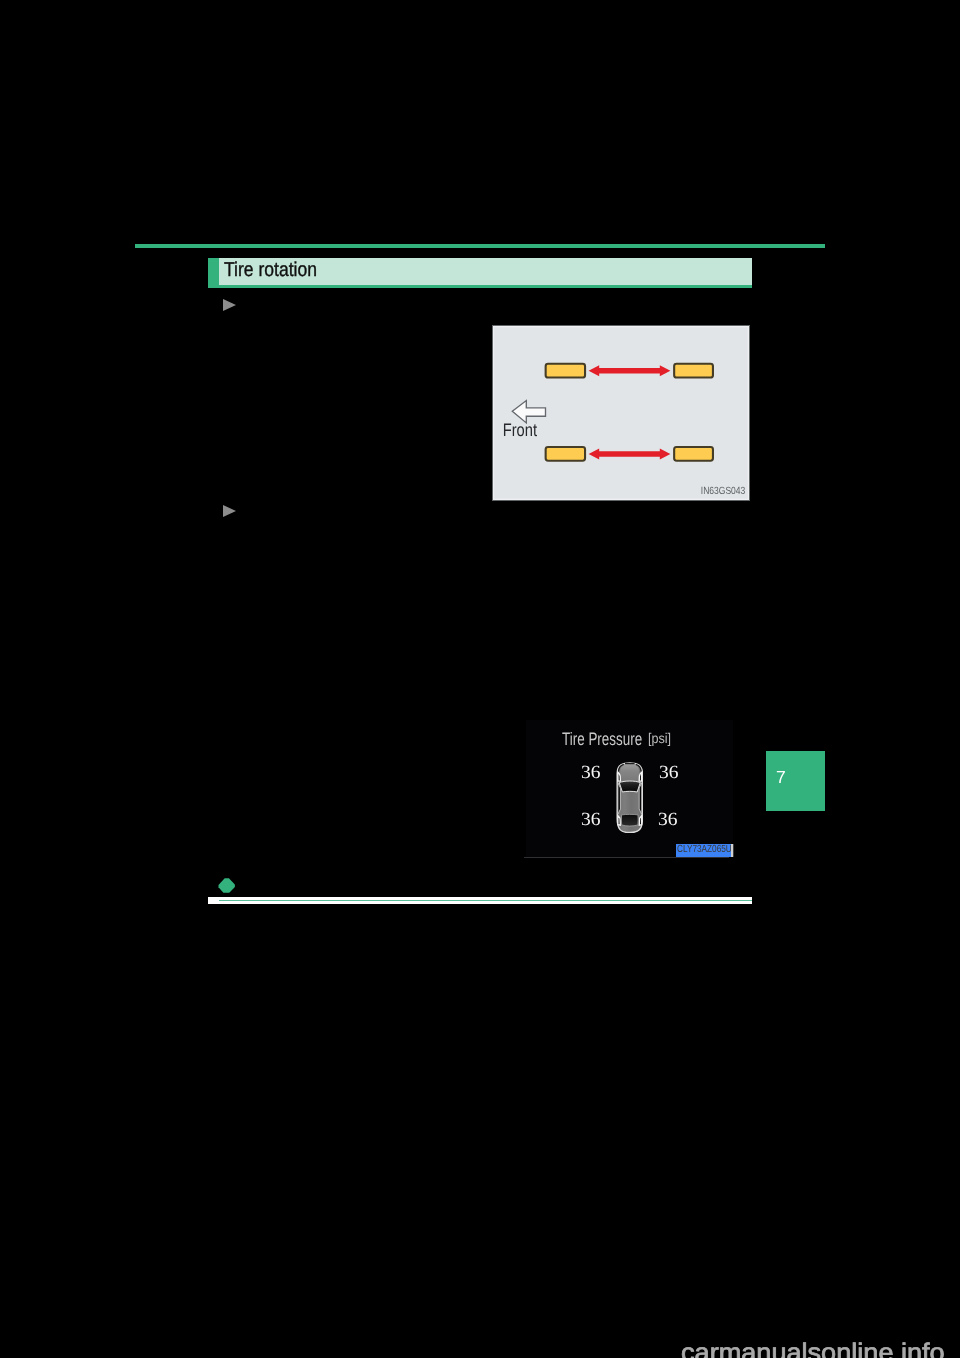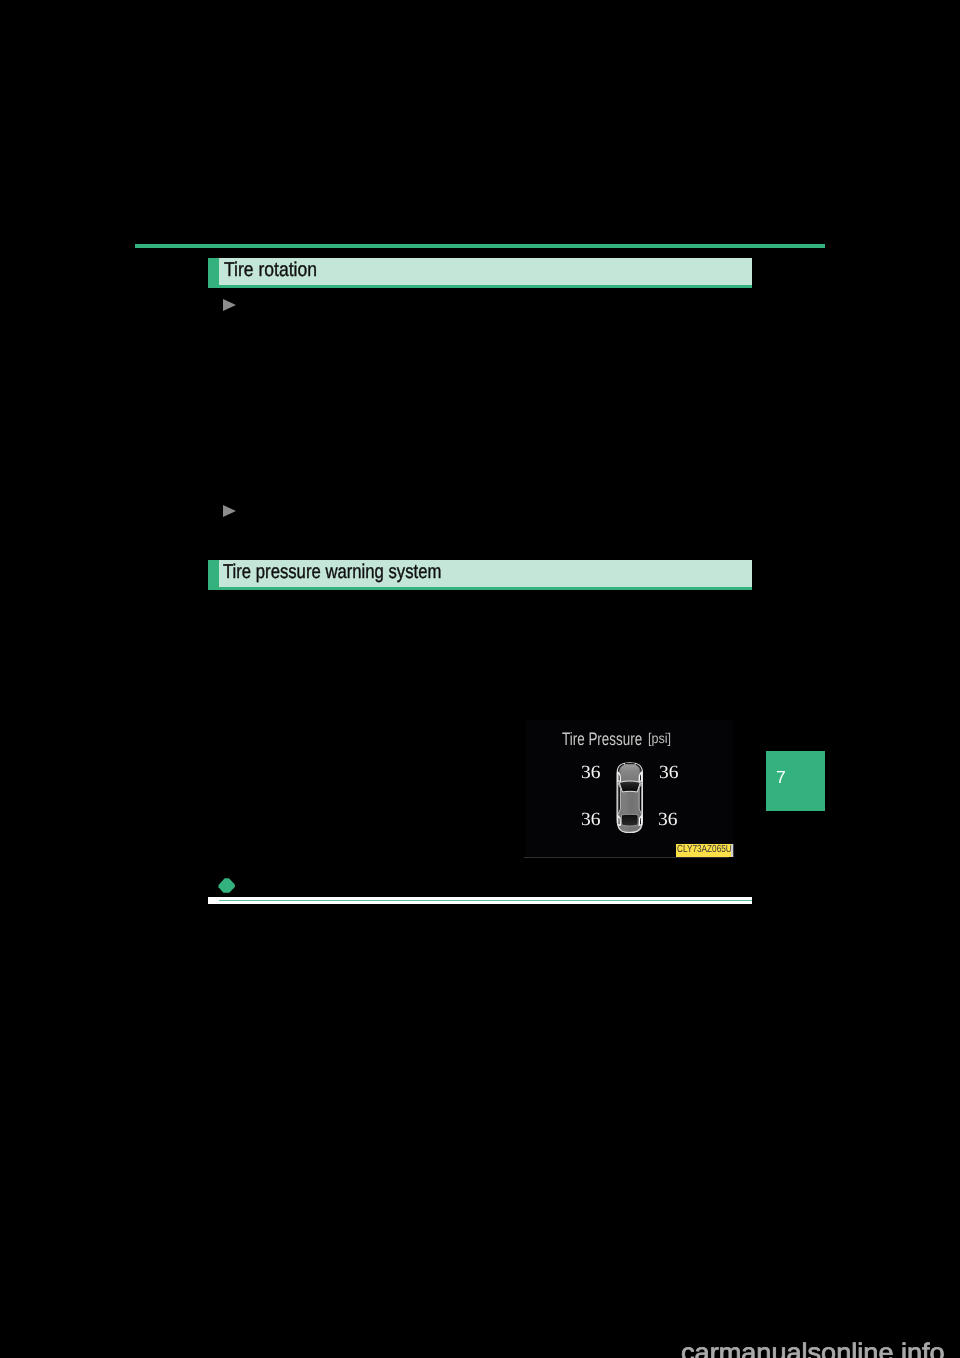--- a/index.html
+++ b/index.html
@@ -39,21 +39,21 @@
                 border:1.8px solid #606568;box-sizing:border-box;
                 box-shadow:inset 0 0 0 1.2px #eef0f1;}
   #fig-rotation .code{position:absolute;right:4.2px;bottom:2.8px;font-size:10.4px;color:#5e6163;
                       font-family:"Liberation Sans",sans-serif;white-space:nowrap;
                       transform:scaleX(0.82);transform-origin:100% 0;}
 
   
   #fig-tpws{left:526.1px;top:708px;width:207px;height:137.3px;background:#040406;}
   #fig-tpws .baseline{position:absolute;left:-2px;bottom:-0.6px;width:205px;height:1.3px;background:#2f3033;}
   #fig-tpws .code{position:absolute;left:149.5px;top:123.9px;width:55px;height:12.8px;
-                  background:#fde047;overflow:hidden;
+                  background:#3b82f6;overflow:hidden;
                   box-shadow:2.3px 0 0 0 #d0d0d0;}
   #fig-tpws .code span{position:absolute;left:1.5px;top:0.6px;color:#3a3a3a;
                   font-size:10.3px;line-height:11.6px;
                   font-family:"Liberation Sans",sans-serif;white-space:nowrap;
                   display:block;transform:scaleX(0.80);transform-origin:0 0;}
   #fig-tpws .tp-title{position:absolute;left:35.5px;top:9.2px;font-size:18px;color:#c9c9c9;
                       font-family:"Liberation Sans",sans-serif;
                       transform:scaleX(0.747);transform-origin:0 0;white-space:nowrap;}
   #fig-tpws .tp-unit{position:absolute;left:121.9px;top:10.0px;font-size:14px;color:#bcbcbc;
                      font-family:"Liberation Sans",sans-serif;
@@ -92,26 +92,46 @@
 
   <div class="sect" id="sect-rotation">
     <div class="accent"></div>
     <div class="label">Tire rotation</div>
     <div class="underline"></div>
   </div>
 
   <div class="tri abs" id="tri-1"></div>
   <div class="tri abs" id="tri-2"></div>
 
-
-  <div class="sect" id="sect-tpws">
-    <div class="accent"></div>
-    <div class="label">Tire pressure warning system</div>
-    <div class="underline"></div>
-  </div>
+  <div class="abs" id="fig-rotation">
+    <svg id="rot-svg" width="255" height="173" viewBox="0 0 255 173">
+
+      <g>
+        <rect x="51.65" y="37.75" width="39.4" height="13.8" rx="2.4" ry="2.4" fill="#fdcc50" stroke="#463d27" stroke-width="2.1"></rect>
+      </g>
+      <g>
+        <rect x="180.15" y="37.75" width="38.8" height="13.8" rx="2.4" ry="2.4" fill="#fdcc50" stroke="#463d27" stroke-width="2.1"></rect>
+      </g>
+
+      <path fill="#e32029" d="M94.6 44.8 L105.2 39.3 L105.2 42.1 L165.8 42.1 L165.8 39.3 L176.4 44.8 L165.8 50.3 L165.8 47.5 L105.2 47.5 L105.2 50.3 Z"></path>
+
+      <g>
+        <rect x="51.65" y="120.95" width="39.4" height="13.8" rx="2.4" ry="2.4" fill="#fdcc50" stroke="#463d27" stroke-width="2.1"></rect>
+      </g>
+      <g>
+        <rect x="180.15" y="120.95" width="38.8" height="13.8" rx="2.4" ry="2.4" fill="#fdcc50" stroke="#463d27" stroke-width="2.1"></rect>
+      </g>
+      <path fill="#e32029" d="M94.6 128.0 L105.2 122.5 L105.2 125.3 L165.8 125.3 L165.8 122.5 L176.4 128.0 L165.8 133.5 L165.8 130.7 L105.2 130.7 L105.2 133.5 Z"></path>
+
+      <path fill="#fbfbfc" stroke="#65696e" stroke-width="1.35" stroke-linejoin="miter" d="M18.3 85.3 L32.3 74.5 L32.3 81.8 L51.5 81.8 L51.5 90.2 L32.3 90.2 L32.3 96.9 Z"></path>
+      <text x="8.7" y="110.0" font-family="Liberation Sans, sans-serif" font-size="18" fill="#26282c" textLength="34.3" lengthAdjust="spacingAndGlyphs">Front</text>
+    </svg>
+    <div class="code">IN63GS043</div>
+  </div>
+
 
   <div class="abs" id="fig-tpws">
     <div class="baseline"></div>
     <div class="tp-title">Tire Pressure</div>
     <div class="tp-unit">[psi]</div>
     <div class="tp-val" id="tp-fl">36</div>
     <div class="tp-val" id="tp-fr">36</div>
     <div class="tp-val" id="tp-rl">36</div>
     <div class="tp-val" id="tp-rr">36</div>
     <svg id="car-svg" width="27.6" height="71.4" viewBox="0 0 27.6 71.4">

